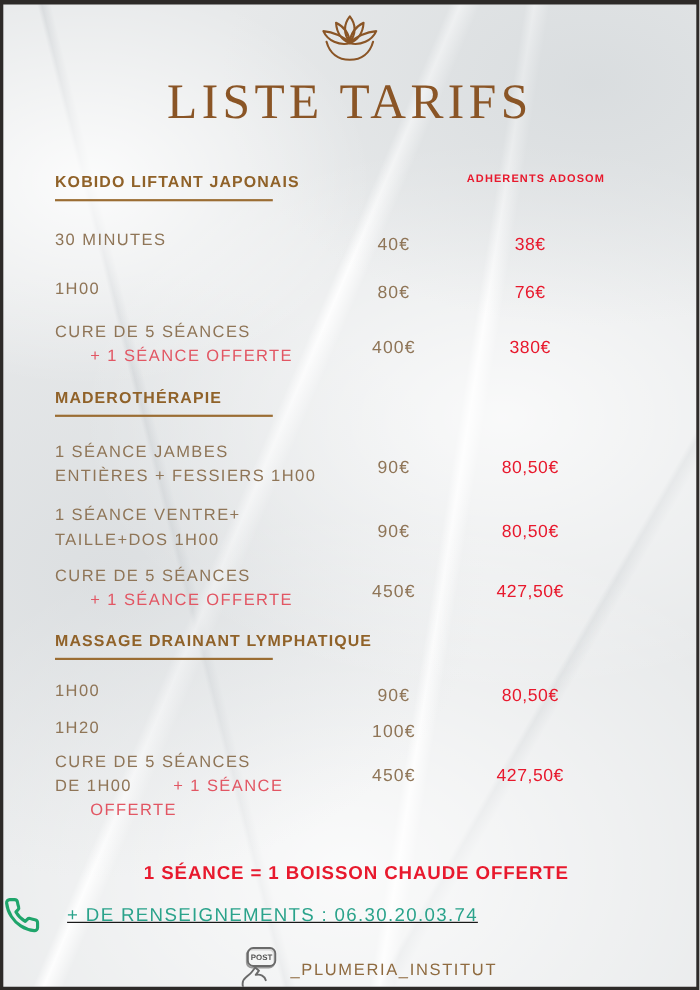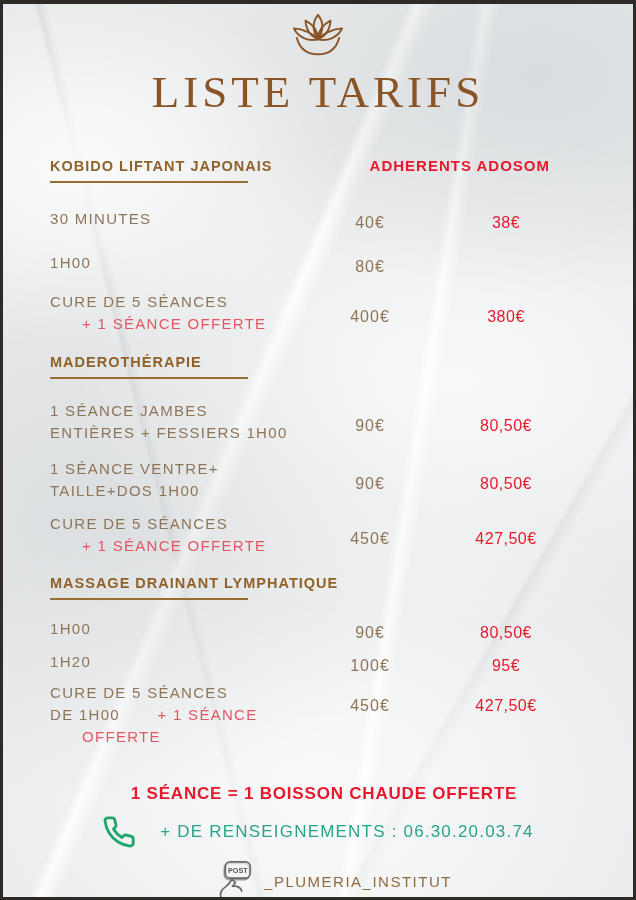--- a/index.html
+++ b/index.html
@@ -41,42 +41,42 @@
   .sec-head { height:26px; }
   .sec-head .heading {
     display:inline-block;
     font-size:14.5px; font-weight:bold;
     letter-spacing:1px;
     color:#906229;
   }
   .sec-head .rule { width:198px; height:2px; background:#9b6d33; margin-top:6px; }
   .adh-head {
     position:absolute; right:0; top:0;
-    font-size:15px; font-weight:bold; letter-spacing:1px;
+    font-size:10px; font-weight:bold; letter-spacing:1px;
     color:#e8192d;
   }
 
-  .row { display:grid; grid-template-columns:258px 100px 148px; align-items:center;gap:12px; }
+  .row { display:grid; grid-template-columns:258px 100px 148px; align-items:center; }
   .desc { font-size:15px; letter-spacing:1.3px; color:#8f7557; }
   .dl { display:block; line-height:22px; white-space:nowrap; }
   .hl { color:#e25663;margin-left:32px; }
   .price { text-align:center; font-size:16px; letter-spacing:1px; color:#8f7557; position:relative; top:4px; }
   .adh   { text-align:center; font-size:16px; font-weight:normal; letter-spacing:0.5px; color:#e8192d; position:relative; top:4px; }
   .row-tall .price, .row-tall .adh { top:-9px; }
 
   .promo {
     position:absolute; top:780px; left:0; right:0;
     padding-left:12px;
     text-align:center;
     font-size:17px; font-weight:bold; letter-spacing:0.8px;
     color:#e8192d;
   }
   .phone-line {
     position:absolute; top:806px; left:0; right:0; height:44px;
-    display:flex; align-items:center; justify-content:center; gap:24px;
+    display:flex; align-items:center; gap:24px;text-decoration:underline;
   }
   .phone-line .info { font-size:17px; letter-spacing:1.2px; color:#2aa38b; }
   .social-line {
     position:absolute; top:854px; left:0; right:0; height:46px;
     padding-left:26px;
     display:flex; align-items:center; justify-content:center; gap:8px;
   }
   .social-line .handle { font-size:15px; letter-spacing:1.5px; font-weight:normal; color:#8f6b40; }
 </style>
 </head>
@@ -113,20 +113,21 @@
     <div class="adh">38€</div>
   </div>
 
   <div class="block row" style="top:248px">
     <div class="desc">
       <span class="dl">1H00</span>
       <span class="dl"></span>
 
     </div>
     <div class="price">80€</div>
+    <div class="adh">76€</div>
   </div>
 
   <div class="block row" style="top:287px">
     <div class="desc">
       <span class="dl">CURE DE 5 SÉANCES</span>
       <span class="dl"><span class="hl">+ 1 SÉANCE OFFERTE</span></span>
 
     </div>
     <div class="price">400€</div>
     <div class="adh">380€</div>
@@ -182,21 +183,20 @@
     <div class="adh">80,50€</div>
   </div>
 
   <div class="block row" style="top:647px">
     <div class="desc">
       <span class="dl">1H20</span>
       <span class="dl"></span>
 
     </div>
     <div class="price">100€</div>
-    <div class="adh">95€</div>
   </div>
 
   <div class="block row row-tall" style="top:678px">
     <div class="desc">
       <span class="dl">CURE DE 5 SÉANCES</span>
       <span class="dl"><span>DE 1H00 </span><span class="hl"> + 1 SÉANCE</span></span>
       <span class="dl hl">OFFERTE</span>
     </div>
     <div class="price">450€</div>
     <div class="adh">427,50€</div>

